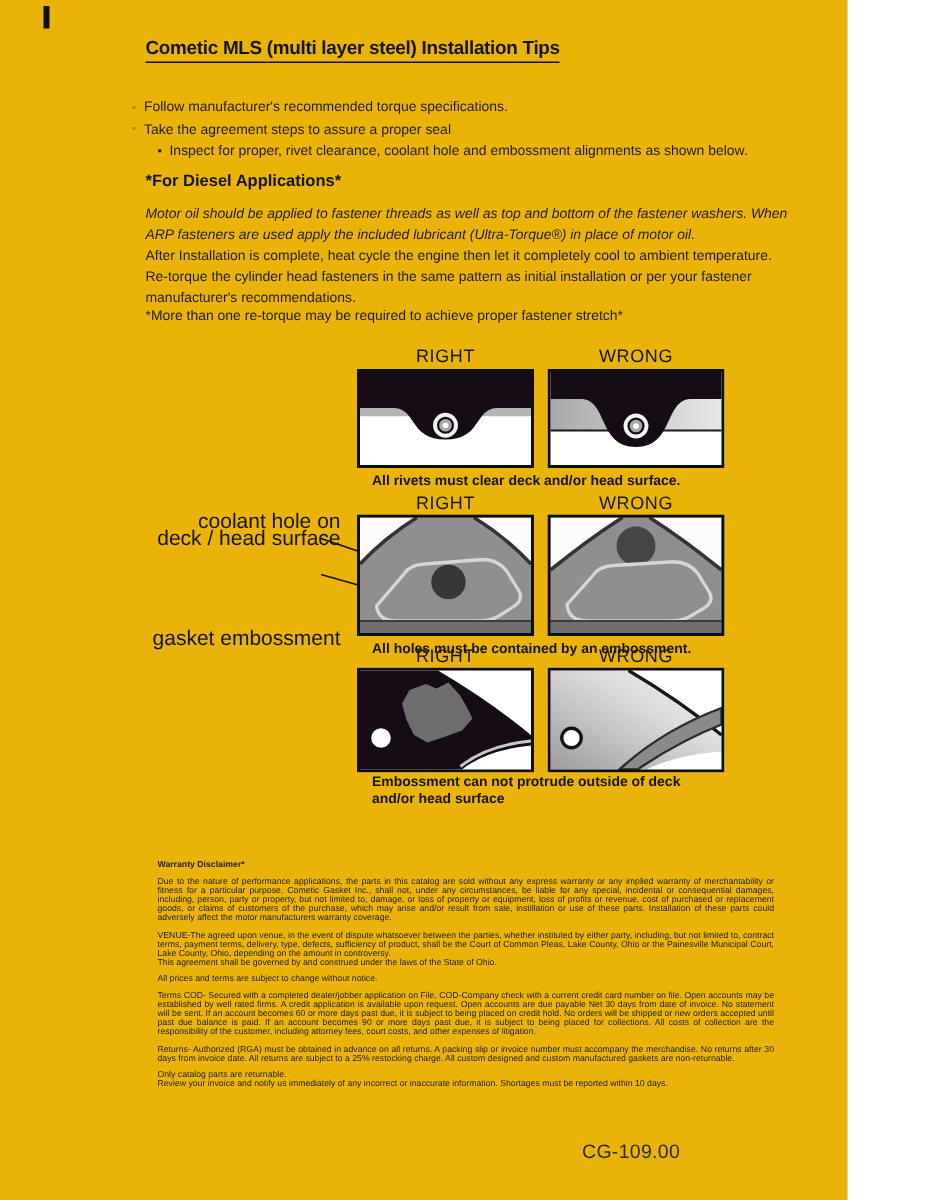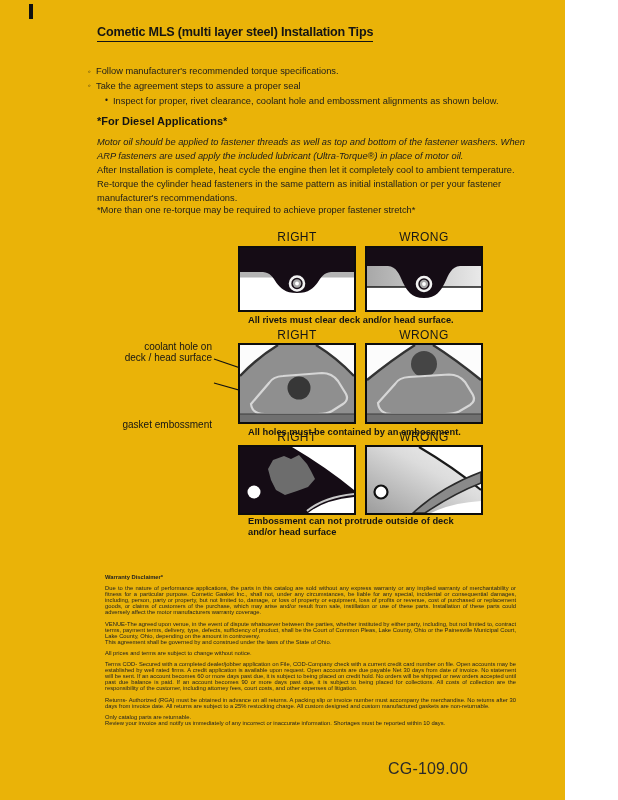--- a/index.html
+++ b/index.html
@@ -18,29 +18,29 @@
   .para{position:absolute;left:97px;width:432px;margin:0;font-size:9.3px;line-height:13.8px;}
   .p1{top:136px;font-style:italic;}
   .p2{top:164px;}
   .p3{top:204px;}
   .dlabel{position:absolute;width:118px;text-align:center;font-size:12px;letter-spacing:0.4px;
           color:#161616;font-weight:400;}
   .dbox{position:absolute;width:118px;}
   .dbox svg{display:block;}
   .caption{position:absolute;left:248px;font-size:9.3px;font-weight:700;line-height:10.5px;color:#141414;}
   .pre{white-space:pre-line;}
-  .ann-labels{position:absolute;left:85px;width:127px;text-align:right;font-size:10px;line-height:10.5px;color:#141414;}
+  .ann-labels{position:absolute;left:100px;width:127px;text-align:right;font-size:14px;line-height:10.5px;color:#141414;}
   .ann-1{top:342px;}
   .ann-2{top:376px;margin-top:44px;}
   .leader-svg{position:absolute;left:205px;top:350px;}
   .legal{position:absolute;left:105px;top:574px;width:411px;font-size:5.8px;line-height:6.1px;
          text-align:justify;color:#222;}
   .legal-heading{font-weight:700;margin:0 0 6px 0;}
   .legal p{margin:0 0 5px 0;white-space:pre-line;}
-  .page-num{position:absolute;left:388px;top:760px;font-size:16px;color:#2a2a2a;letter-spacing:0.2px;}
+  .page-num{position:absolute;left:388px;top:760px;font-size:13px;color:#2a2a2a;letter-spacing:0.2px;}
 </style>
 </head>
 <body>
 
 <div class="page">
 
   <div class="tick"></div>
 
   <h1 class="title">Cometic MLS (multi layer steel) Installation Tips</h1>
 

